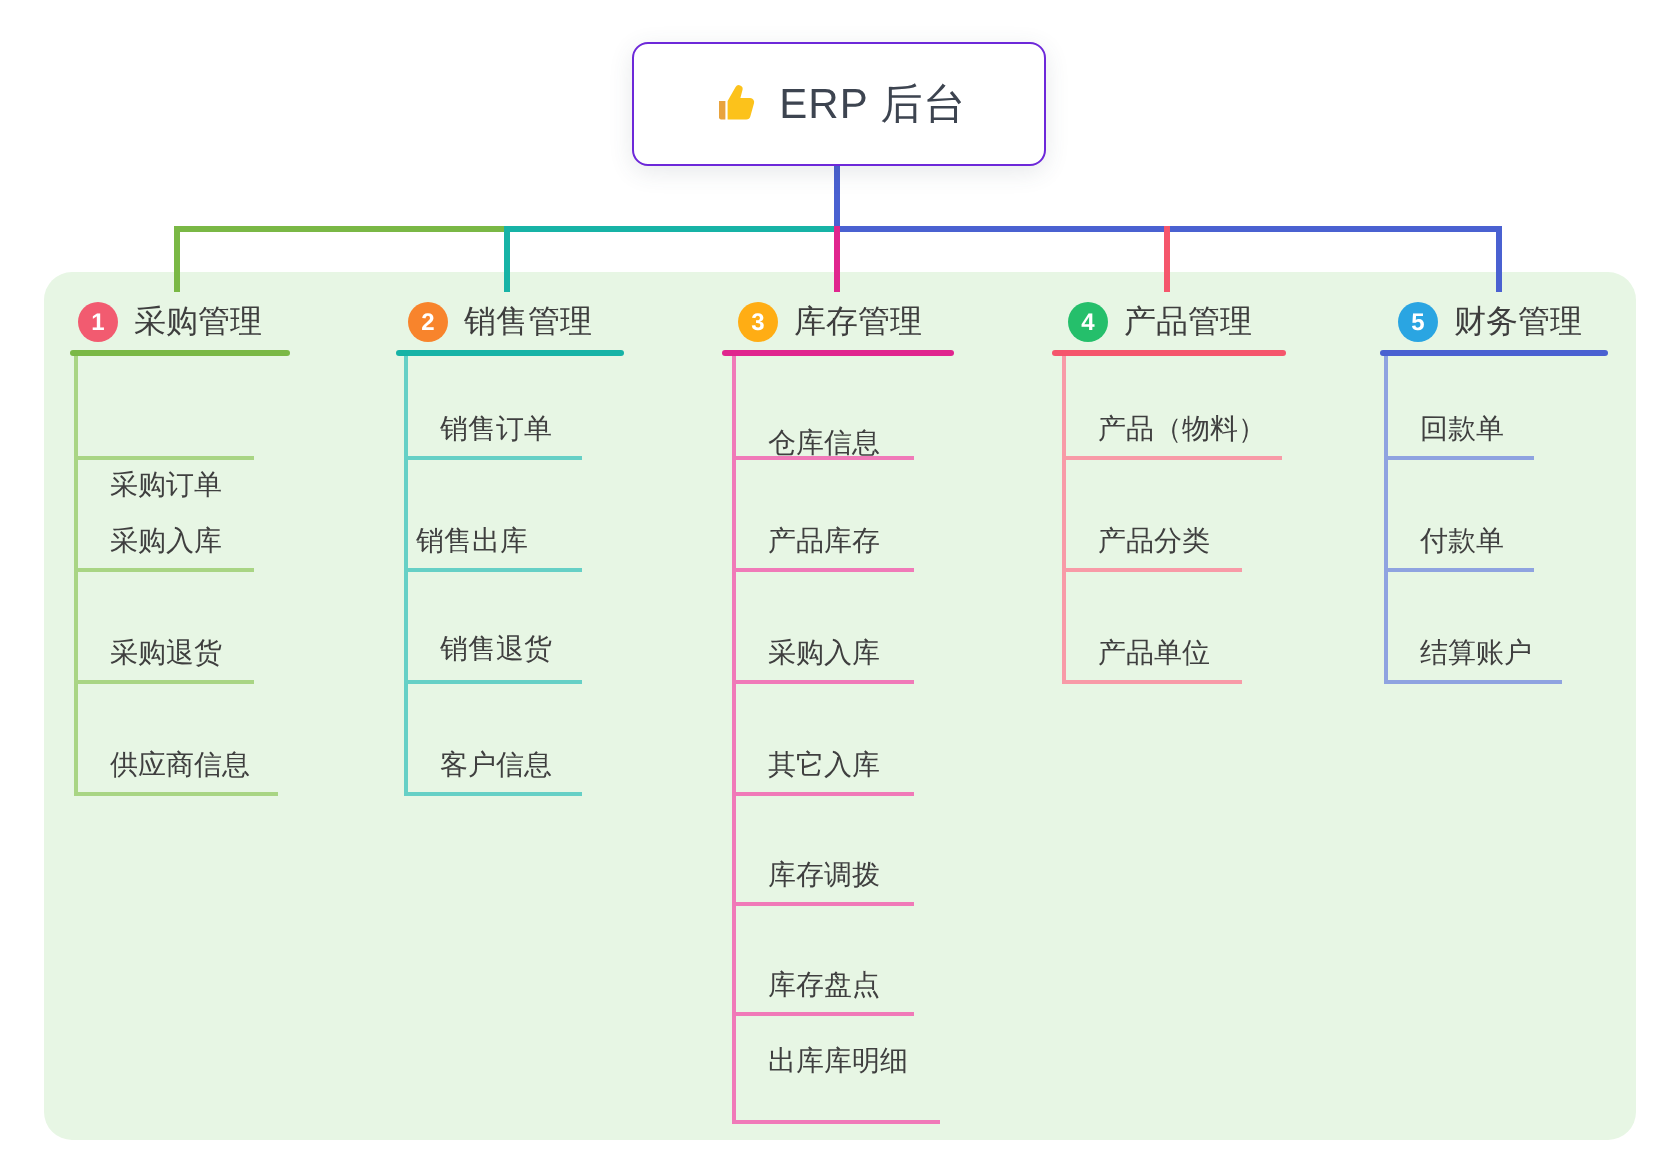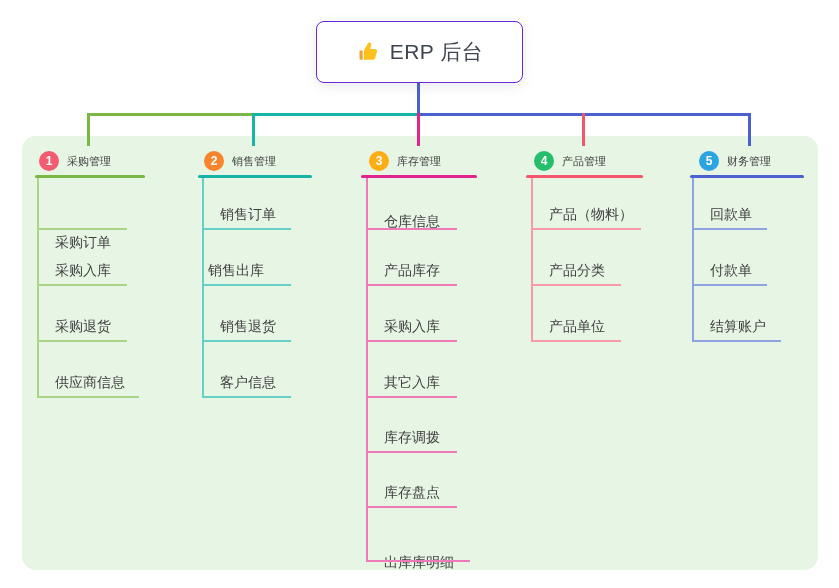--- a/index.html
+++ b/index.html
@@ -25,21 +25,21 @@
   .c-teal-l { background:#66d0c6; }
   .c-mag    { background:#e0268e; }
   .c-mag-l  { background:#f07ab8; }
   .c-red    { background:#f5566c; }
   .c-red-l  { background:#f89aa7; }
   .c-blue   { background:#4a61d1; }
   .c-blue-l { background:#8fa3e0; }
 
   .branch-label { position:absolute; top:149px; height:24px; display:flex;
                   align-items:center; gap:8px; cursor:default; }
-  .branch-label .b-text { font-size:11px; color:#3e3e3e; font-weight:500; white-space:nowrap; }
+  .branch-label .b-text { font-size:16px; color:#3e3e3e; font-weight:500; white-space:nowrap; }
   .badge { width:20px; height:20px; border-radius:50%; color:#fff; font-size:12px;
            font-weight:bold; display:flex; align-items:center; justify-content:center; }
   .bg1 { background:#f25b70; } .bg2 { background:#f8842c; } .bg3 { background:#ffad14; }
   .bg4 { background:#25bf6b; } .bg5 { background:#2aa5e2; }
 
   .main-underline { position:absolute; top:175px; height:3px; border-radius:2px; }
   .vline { position:absolute; width:2px; }
   .child-underline { position:absolute; height:2px; }
   .child-item { position:absolute; height:20px; font-size:14px; color:#3f3f3f;
                 white-space:nowrap; line-height:20px; }
@@ -90,21 +90,21 @@
   <div class="branch-label" style="left:204px;">
     <span class="badge bg2">2</span>
     <span class="b-text">销售管理</span>
   </div>
   <div class="main-underline c-teal" style="left:198px; width:114px;"></div>
   <div class="vline c-teal-l" style="left:202px; top:178px; height:219px;"></div>
   <div class="child-item" style="left:220px; top:204px;">销售订单</div>
   <div class="child-underline c-teal-l" style="left:202px; top:228px; width:89px;"></div>
   <div class="child-item" style="left:208px; top:260px;">销售出库</div>
   <div class="child-underline c-teal-l" style="left:202px; top:284px; width:89px;"></div>
-  <div class="child-item" style="left:220px; top:316px;">销售退货</div>
+  <div class="child-item" style="left:220px; top:316px;font-family:Liberation Serif, serif;">销售退货</div>
   <div class="child-underline c-teal-l" style="left:202px; top:340px; width:89px;"></div>
   <div class="child-item" style="left:220px; top:372px;">客户信息</div>
   <div class="child-underline c-teal-l" style="left:202px; top:396px; width:89px;"></div>
 
   <div class="branch-label" style="left:369px;">
     <span class="badge bg3">3</span>
     <span class="b-text">库存管理</span>
   </div>
   <div class="main-underline c-mag" style="left:361px; width:116px;"></div>
   <div class="vline c-mag-l" style="left:366px; top:178px; height:384px;"></div>
@@ -113,21 +113,21 @@
   <div class="child-item" style="left:384px; top:260px;">产品库存</div>
   <div class="child-underline c-mag-l" style="left:366px; top:284px; width:91px;"></div>
   <div class="child-item" style="left:384px; top:316px;">采购入库</div>
   <div class="child-underline c-mag-l" style="left:366px; top:340px; width:91px;"></div>
   <div class="child-item" style="left:384px; top:372px;">其它入库</div>
   <div class="child-underline c-mag-l" style="left:366px; top:396px; width:91px;"></div>
   <div class="child-item" style="left:384px; top:427px;">库存调拨</div>
   <div class="child-underline c-mag-l" style="left:366px; top:451px; width:91px;"></div>
   <div class="child-item" style="left:384px; top:482px;">库存盘点</div>
   <div class="child-underline c-mag-l" style="left:366px; top:506px; width:91px;"></div>
-  <div class="child-item" style="left:384px; top:552px;">出库库明细</div>
+  <div class="child-item" style="left:384px; top:520px;">出库库明细</div>
   <div class="child-underline c-mag-l" style="left:366px; top:560px; width:104px;"></div>
 
   <div class="branch-label" style="left:534px;">
     <span class="badge bg4">4</span>
     <span class="b-text">产品管理</span>
   </div>
   <div class="main-underline c-red" style="left:526px; width:117px;"></div>
   <div class="vline c-red-l" style="left:531px; top:178px; height:164px;"></div>
   <div class="child-item" style="left:549px; top:204px;">产品（物料）</div>
   <div class="child-underline c-red-l" style="left:531px; top:228px; width:110px;"></div>

